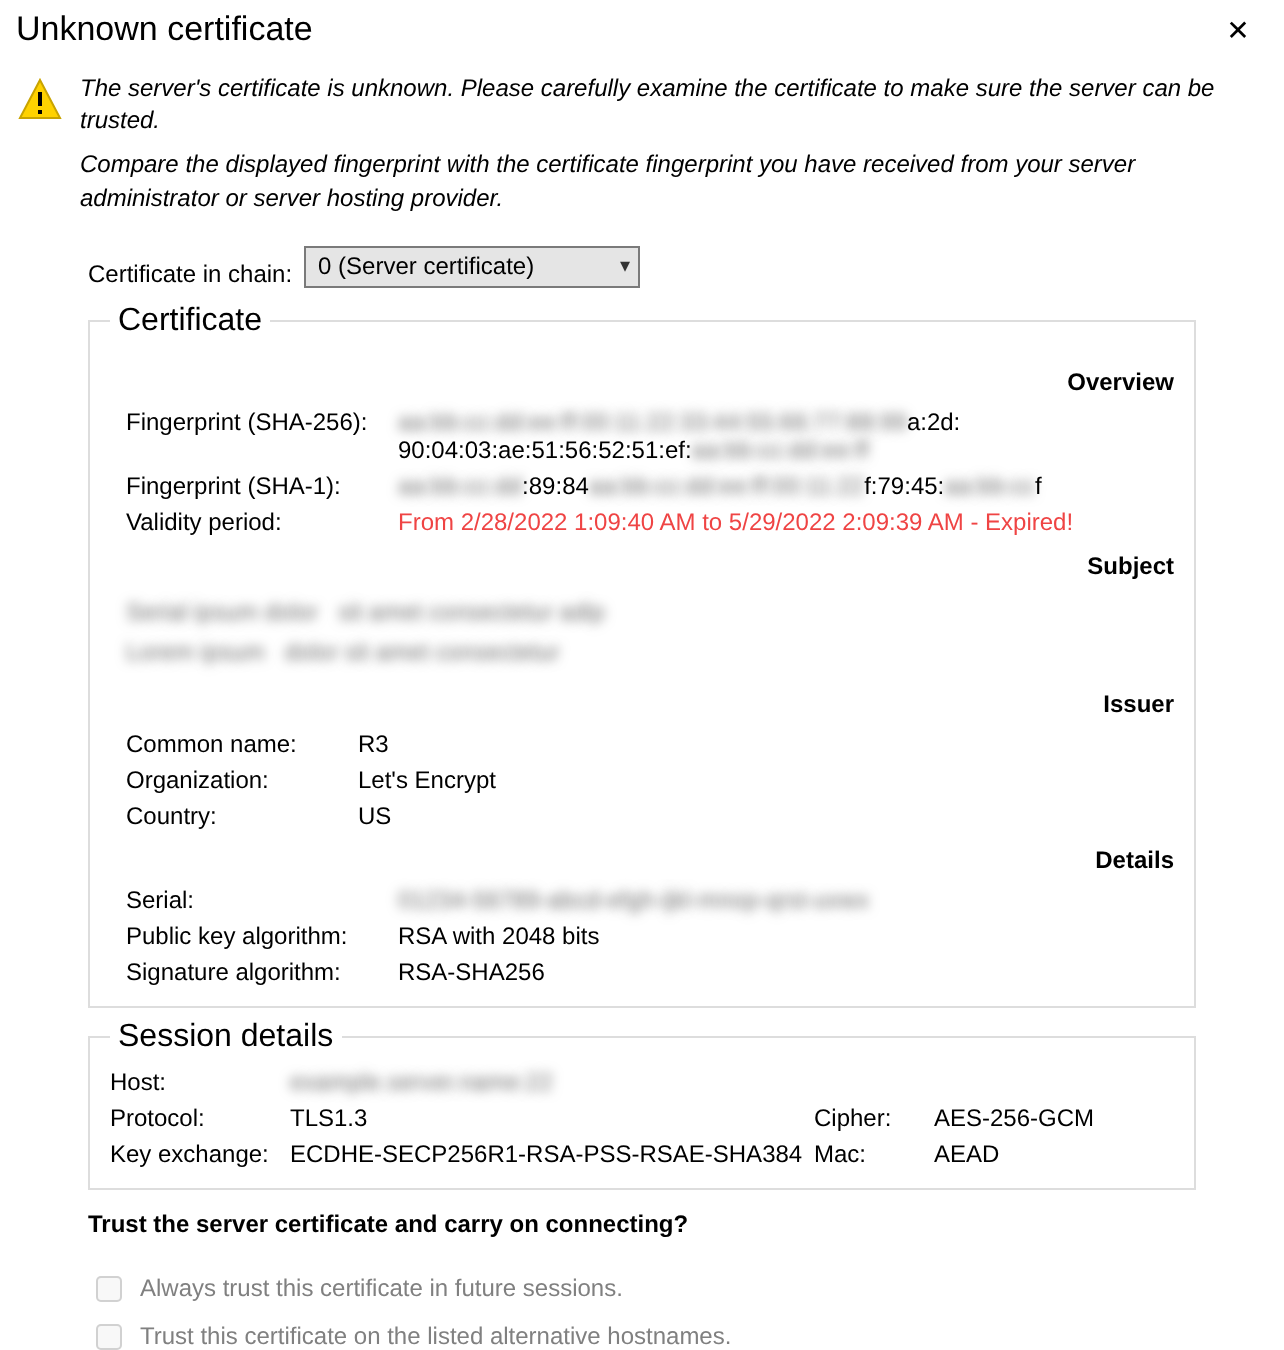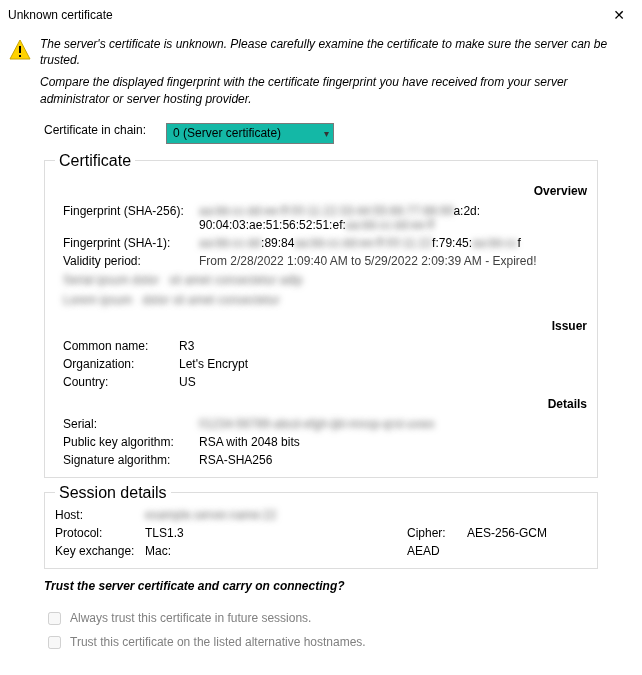--- a/index.html
+++ b/index.html
@@ -13,38 +13,38 @@
     height: 675px;
     overflow: hidden;
   }
   .titlebar {
     display: flex;
     align-items: center;
     justify-content: space-between;
     height: 30px;
     padding: 0 0 0 8px;
   }
-  .titlebar .title { font-size: 12px; }
+  .titlebar .title { font-size: 17px; }
   .close-btn {
     width: 46px;
     height: 30px;
     display: flex;
     align-items: center;
     justify-content: center;
     font-size: 14px;
     font-family: Arial, sans-serif;
   }
   .content { padding: 6px 8px 8px 8px; }
   .intro-row { display: flex; align-items: flex-start; gap: 8px; font-style: italic; }
   .warn-icon { flex: 0 0 24px; margin-top: 2px; }
   .intro-text p { margin: 0 0 6px 0; line-height: 1.35; }
-  .chain-row { margin: 10px 0 8px 36px; display: flex; align-items: flex-start; gap: 20px; }
+  .chain-row { margin: 10px 0 8px 36px; display: flex; align-items: flex-end; gap: 6px; }
   .combo {
     border: 1px solid #7a7a7a;
-    background: #14b8a6;
+    background: #e5e5e5;
     display: inline-flex;
     align-items: center;
     justify-content: space-between;
     min-width: 168px;
     height: 21px;
     padding: 0 4px 0 6px;
     font-size: 12px;
   }
   .combo .chev { font-size: 10px; color: #333; }
   fieldset.cert-group, fieldset.sess-group {
@@ -55,34 +55,34 @@
   fieldset legend { padding: 0 4px; font-size: 16px; }
   .sect-head { font-weight: 600; margin: 8px 0 6px 0; text-align: right; }
   .kv-grid {
     display: grid;
     grid-template-columns: 130px 1fr;
     row-gap: 4px;
     column-gap: 6px;
     margin-left: 8px;
   }
   .kv-grid .lab { white-space: nowrap; }
-  .expired { color: #404040; }
+  .expired { color: #ef4444; }
   .blur {
     color: transparent;
     text-shadow: 0 0 6px rgba(0,0,0,0.6);
     user-select: none;
   }
   .subj-block { margin: 2px 0 4px 8px; line-height: 1.7; }
   .sess-grid {
     display: grid;
     grid-template-columns: 90px 1fr 60px 120px;
     row-gap: 4px;
   }
   .trust-area { margin: 10px 0 0 36px; }
-  .trust-q { font-weight: 600; margin-bottom: 16px; font-style: italic; }
+  .trust-q { font-weight: 600; margin-bottom: 16px; }
   .chk-row { display: flex; align-items: center; gap: 6px; margin: 5px 0; color: #808080; }
   .chk-row input[type=checkbox] { accent-color: #888; }
   .buttons {
     display: flex;
     justify-content: flex-end;
     gap: 8px;
     padding: 10px 10px 10px 0;
   }
 </style>
 </head>
@@ -132,20 +132,21 @@
 
       <div class="lab">Fingerprint (SHA-1):</div>
       <div>
         <span class="blur">aa:bb:cc:dd</span><span>:89:84</span><span class="blur">aa:bb:cc:dd:ee:ff:00:11:22</span><span>f:79:45:</span><span class="blur">aa:bb:cc</span><span>f</span>
       </div>
 
       <div class="lab">Validity period:</div>
       <div class="expired">From 2/28/2022 1:09:40 AM to 5/29/2022 2:09:39 AM - Expired!</div>
     </div>
 
+    <div class="sect-head">Subject</div>
     <div class="subj-block">
       <span class="blur">Serial ipsum dolor</span>&nbsp;&nbsp;&nbsp;<span class="blur">sit amet consectetur adip</span><br>
       <span class="blur">Lorem ipsum</span>&nbsp;&nbsp;&nbsp;<span class="blur">dolor sit amet consectetur</span>
     </div>
 
     <div class="sect-head">Issuer</div>
     <div class="kv-grid" style="grid-template-columns:110px 1fr">
       <div class="lab">Common name:</div>
       <div>R3</div>
       <div class="lab">Organization:</div>
@@ -170,20 +171,21 @@
     <div class="sess-grid">
       <div>Host:</div>
       <div style="grid-column:2/5"><span class="blur">example.server.name:22</span></div>
 
       <div>Protocol:</div>
       <div>TLS1.3</div>
       <div>Cipher:</div>
       <div>AES-256-GCM</div>
 
       <div>Key exchange:</div>
+      <div>ECDHE-SECP256R1-RSA-PSS-RSAE-SHA384</div>
       <div>Mac:</div>
       <div>AEAD</div>
     </div>
   </fieldset>
 
   <div class="trust-area">
     <div class="trust-q">Trust the server certificate and carry on connecting?</div>
     <label class="chk-row">
       <input type="checkbox" disabled="" style="">
       <span>Always trust this certificate in future sessions.</span>

